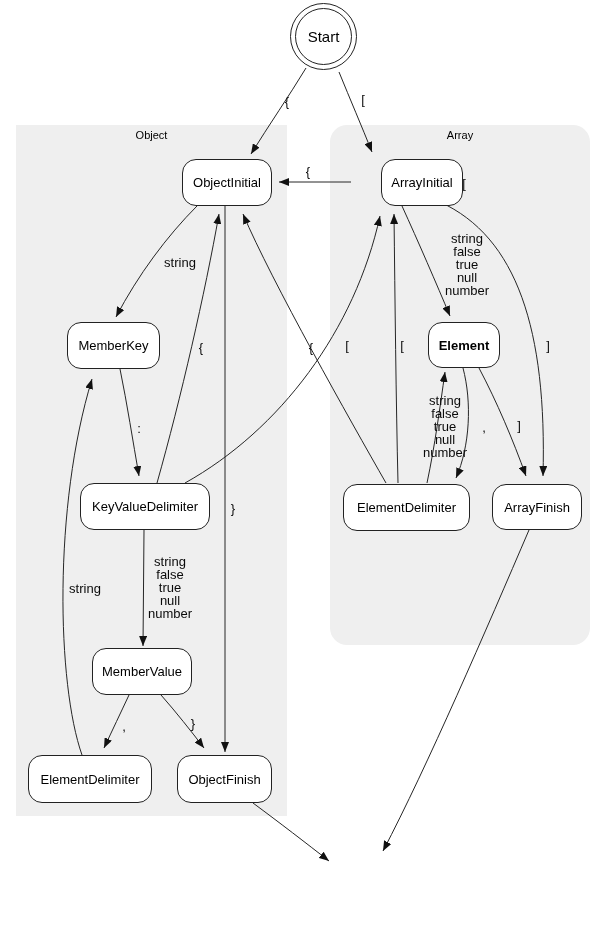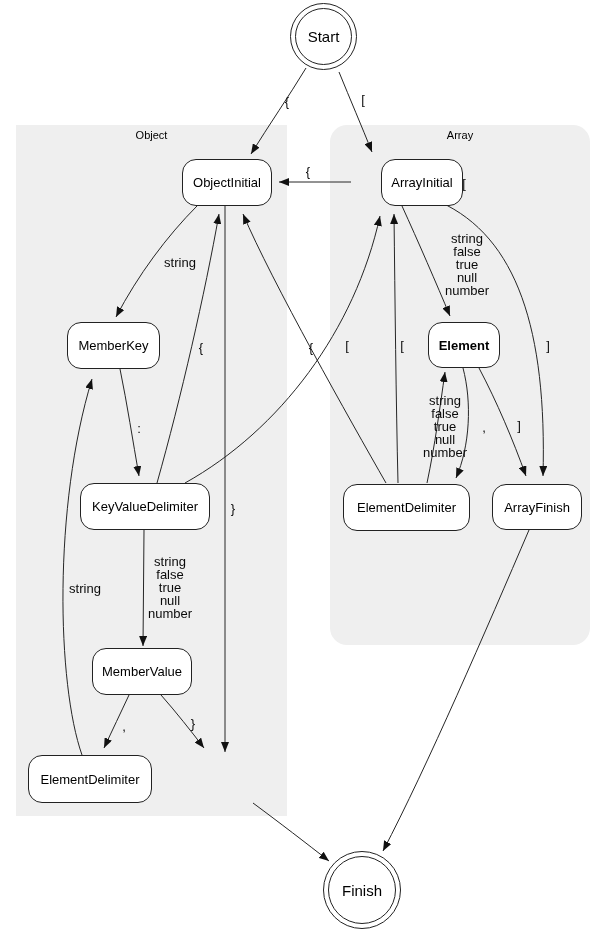--- a/index.html
+++ b/index.html
@@ -115,27 +115,25 @@
 
       <text x="85" y="593">string</text>
       <text x="124" y="731">,</text>
       <text x="193" y="728">}</text>
     </g>
   </svg>
 
   <div class="circle-outer" style="left:290px;top:3px;width:67px;height:67px;">
     <div class="circle-inner">Start</div>
   </div>
-  <div class="circle-outer" style="left:323px;top:851px;width:78px;height:78px;">
-    <div class="circle-inner">Finish</div>
-  </div>
 
   <div class="node" style="left:182px;top:159px;width:90px;height:47px;">ObjectInitial</div>
   <div class="node" style="left:351px;top:159px;width:82px;height:47px;margin-left:30px;">ArrayInitial</div>
   <div class="node" style="left:67px;top:322px;width:93px;height:47px;">MemberKey</div>
   <div class="node" style="left:428px;top:322px;width:72px;height:46px;font-weight:bold;">Element</div>
   <div class="node" style="left:80px;top:483px;width:130px;height:47px;">KeyValueDelimiter</div>
   <div class="node" style="left:343px;top:484px;width:127px;height:47px;">ElementDelimiter</div>
   <div class="node" style="left:492px;top:484px;width:90px;height:46px;">ArrayFinish</div>
   <div class="node" style="left:92px;top:648px;width:100px;height:47px;">MemberValue</div>
   <div class="node" style="left:28px;top:755px;width:124px;height:48px;">ElementDelimiter</div>
+  <div class="node" style="left:177px;top:755px;width:95px;height:48px;">ObjectFinish</div>
 
 </div>
 
 </body></html>

